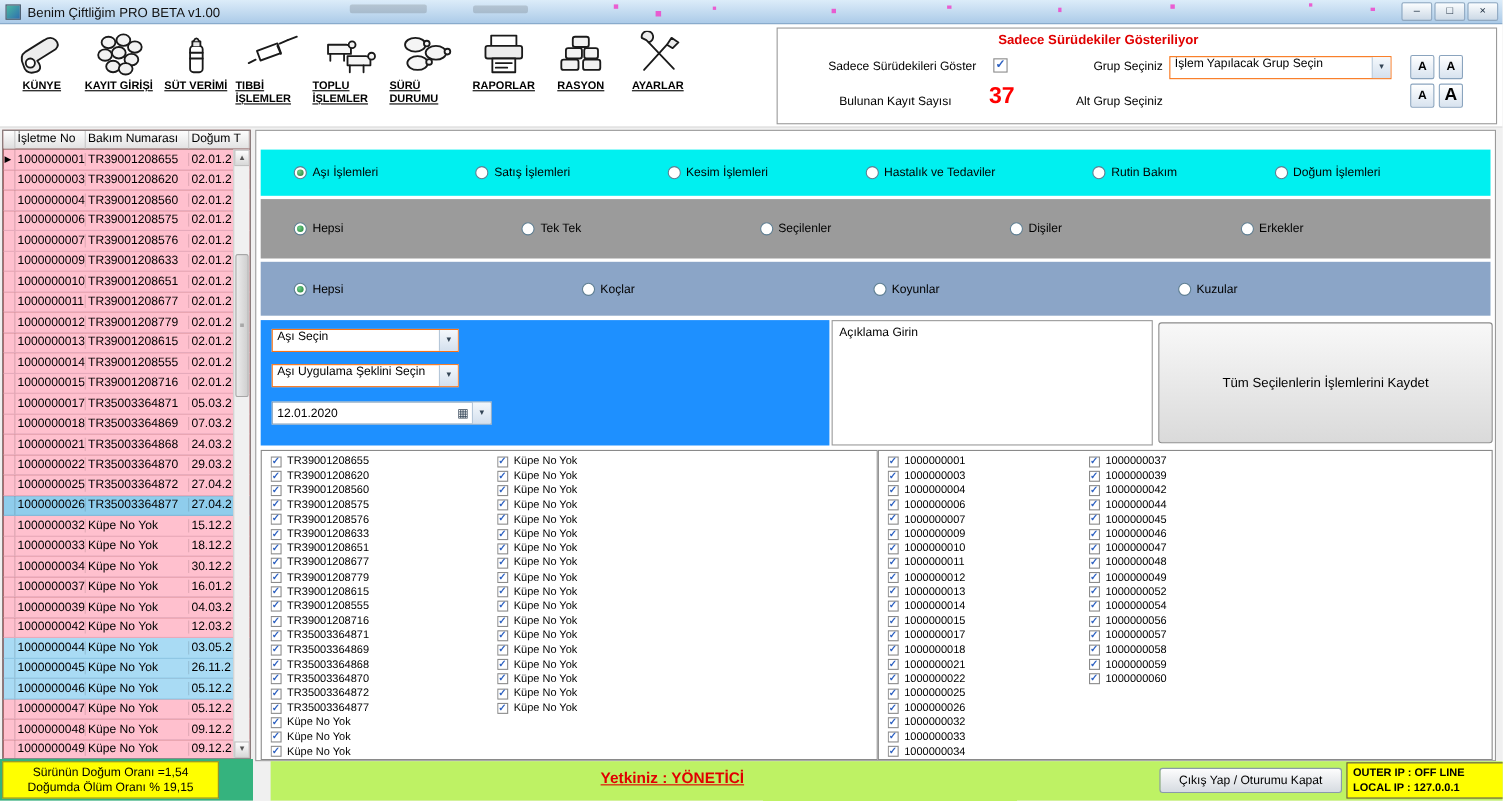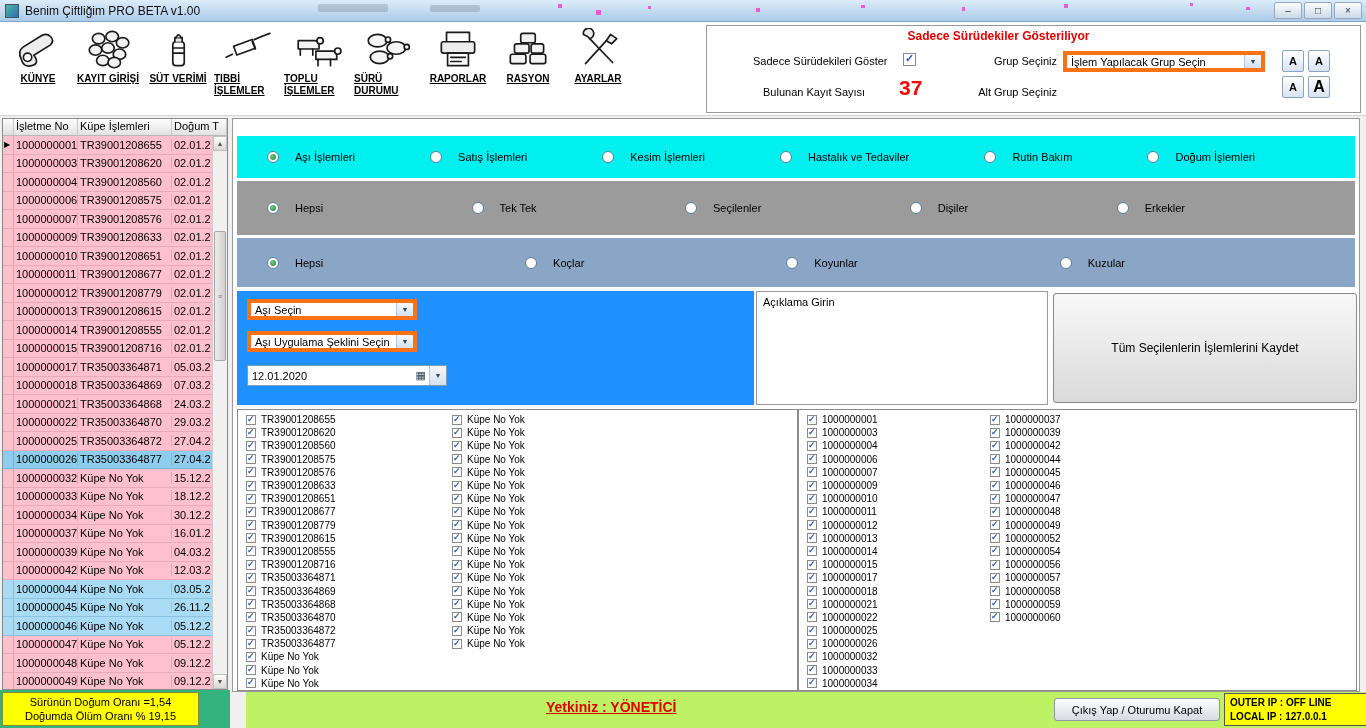--- a/index.html
+++ b/index.html
@@ -38,31 +38,31 @@
 .fp-glabel2{position:absolute;left:256px;top:60px;width:94px;text-align:right}
 .fp-combo1{position:absolute;left:356px;top:25px;width:202px}
 .fp-combo2{position:absolute;left:356px;top:56px;width:202px}
 .fp-abuttons{position:absolute;left:575px;top:24px;display:grid;
   grid-template-columns:22px 22px;grid-auto-rows:22px;gap:4px}
 .abtn{border:1px solid #8aa4be;border-radius:2px;background:linear-gradient(#fff,#d8e3ef);
   font-weight:bold;font-size:11px;display:flex;align-items:center;justify-content:center;
   font-family:inherit;cursor:default}
 .abtn.big{font-size:16px}
 
-.combo{height:21px;border:4px solid #f97316;background:#fff;display:flex;align-items:flex-end}
+.combo{height:21px;border:1px solid #f97316;background:#fff;display:flex;align-items:flex-start}
 .combo-text{flex:1;padding:0 4px;font-size:11px;white-space:nowrap;overflow:hidden}
 .combo-btn{width:17px;height:100%;border-left:1px solid #b5c7d9;
   background:linear-gradient(#f4f8fc,#d4e0ee);display:flex;align-items:center;
   justify-content:center;font-size:7px;color:#345}
 .cb{display:inline-block;width:13px;height:13px;border:1px solid #8a8a8a;background:#fff;position:relative}
 .cb .ck{position:absolute;left:1px;top:-2px;font-size:11px;font-weight:bold;color:#2b5fc0;font-style:normal}
 .cb.small{width:10px;height:10px;flex:none}
 .cb.small .ck{left:0;top:-2px;font-size:9px}
 .radio{width:12px;height:12px;border-radius:50%;border:1px solid #5f7f93;background:#fff;position:relative;flex:none}
-.radio-item{display:flex;align-items:flex-end;gap:16px;font-size:11px;cursor:default}
+.radio-item{display:flex;align-items:flex-end;gap:5px;font-size:11px;cursor:default}
 .radio-item.sel .radio::after{content:"";position:absolute;left:2px;top:2px;width:6px;height:6px;
   border-radius:50%;background:radial-gradient(circle at 35% 35%,#6fd08a,#1f7d33)}
 
 .grid{position:absolute;left:2px;top:118px;width:226px;height:572px;border:1px solid #8a8a8a;
   background:#7f1d1d;overflow:hidden}
 .grid-header{display:flex;height:17px;background:linear-gradient(#fdfdfd,#e2e2e2);
   border-bottom:1px solid #b8b8b8;font-size:11px}
 .gh{padding:1px 2px;border-right:1px solid #c8c8c8;white-space:nowrap;overflow:hidden}
 .gh-mark{width:11px;flex:none;background:linear-gradient(#fdfdfd,#dedede);border-right:1px solid #c8c8c8}
 .gh1{width:64px;flex:none}.gh2{width:94px;flex:none}.gh3{flex:1}
@@ -302,21 +302,21 @@
       <button class="abtn">A</button>
 
       <button class="abtn big">A</button>
     </div>
 </div>
 
 <div class="grid">
   <div class="grid-header">
     <span class="gh-mark"></span>
     <span class="gh gh1">İşletme No</span>
-    <span class="gh gh2">Küpe İşlemleri</span>
+    <span class="gh gh2">Bakım Numarası</span>
     <span class="gh gh3">Doğum T</span>
   </div>
   <div class="grid-body">
 
       <div class="grid-row current">
         <span class="gmark">
           <i class="gm">▶</i>
         </span>
         <span class="gc gc1">1000000001</span>
         <span class="gc gc2">TR39001208655</span>

